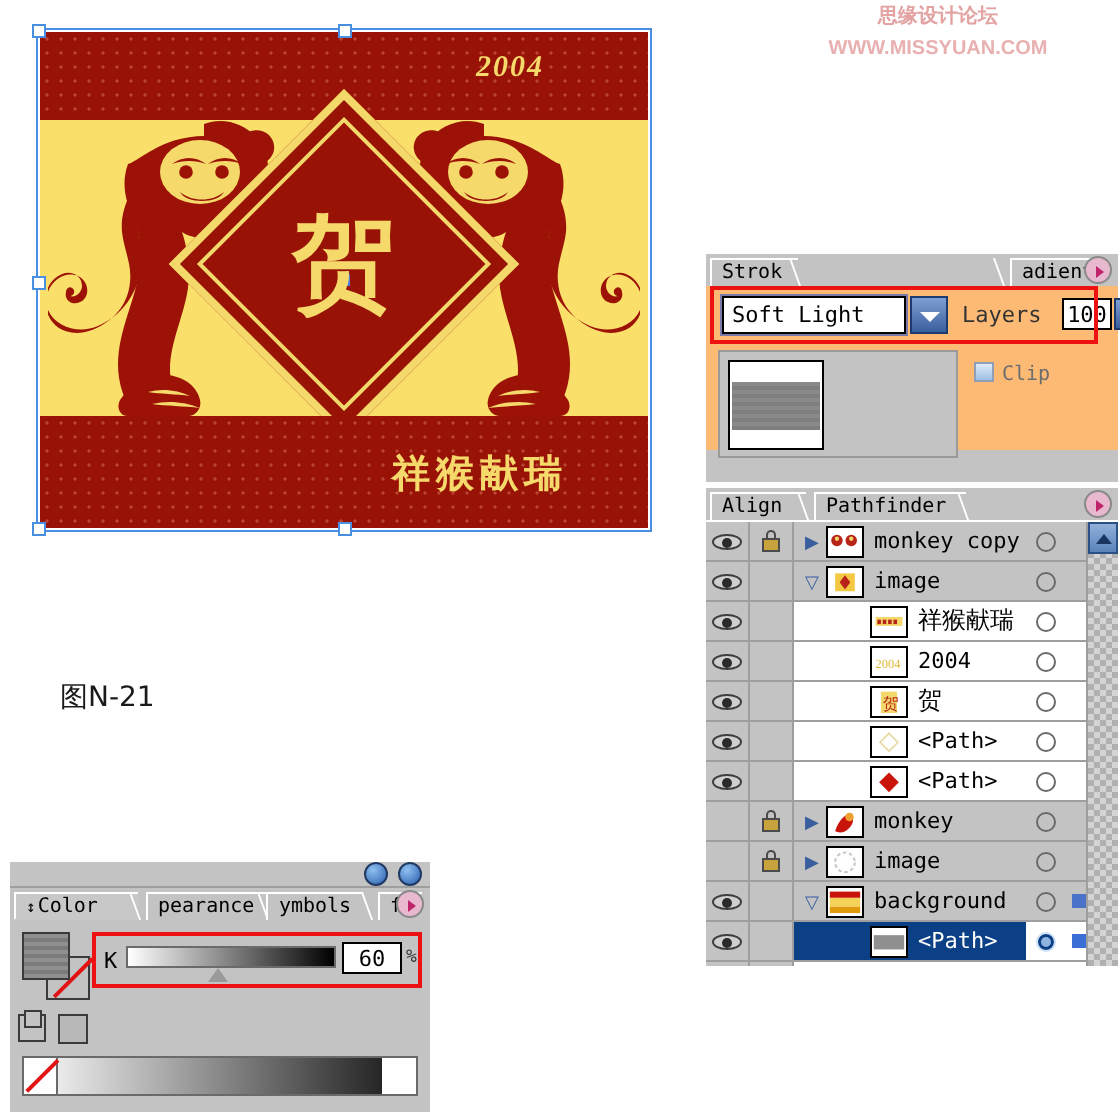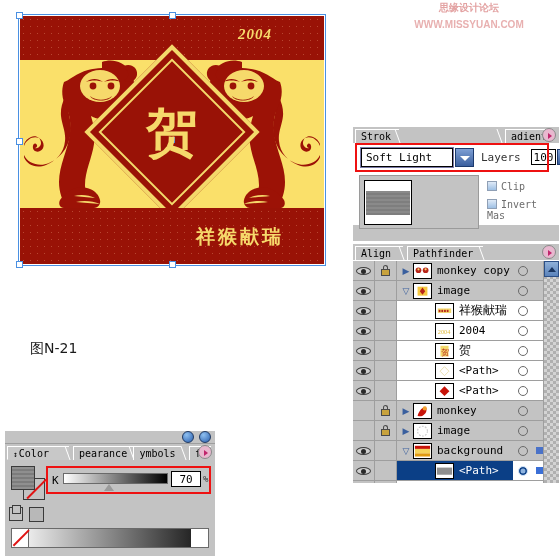--- a/index.html
+++ b/index.html
@@ -114,21 +114,21 @@
   }
   .menubtn:after{
     content:"";position:absolute;left:5px;top:4px;
     border-left:4px solid #c0246b;border-top:3px solid transparent;
     border-bottom:3px solid transparent;
   }
 
   
   #transparency-palette{left:352px;top:126px;width:208px;height:116px;}
   #tp-tabs{position:relative;height:16px;}
-  #tp-body{position:relative;height:82px;background:#ffffff;}
+  #tp-body{position:relative;height:82px;background:#fdba74;}
   #redbox-tp{
     position:absolute;left:2px;top:0px;width:194px;height:29px;
     border:2px solid #ee1111;box-sizing:border-box;z-index:5;pointer-events:none;
   }
   #blend-select{
     position:absolute;left:8px;top:5px;width:92px;height:19px;
     background:#fff;border:1px solid #000;box-sizing:border-box;
     font-family:"DejaVu Sans Mono", monospace;font-size:11px;
     line-height:18px;padding-left:4px;color:#000;
     outline:1px solid #7a7aa8;
@@ -450,23 +450,20 @@
     <div id="opacity-stepper">▶</div>
 
     <div id="thumb-frame">
       <div id="layer-thumb">
         <div class="grad"></div>
       </div>
     </div>
     <div class="cbx-row" id="clip-row">
       <span class="cbx"></span><span>Clip</span>
     </div>
-    <div class="cbx-row" id="invert-row">
-      <span class="cbx"></span><span>Invert Mas</span>
-    </div>
   </div>
 </div>
 
 <div class="abs palette" id="layers-palette">
   <div class="tabrow" id="lp-tabs">
     <div class="tab" style="left:2px;width:48px;">
       <span>Align</span>
     </div>
     <div class="tabslash" style="left:48px;"></div>
     <div class="tab" style="left:54px;width:76px;">
@@ -741,20 +738,20 @@
       <div id="stroke-sw"></div>
       <div id="fill-sw"></div>
     </div>
     <div id="smallswatches">
       <div id="cube"></div>
       <div id="gray-sw"></div>
     </div>
     <div id="k-label">K</div>
     <div id="k-slider"></div>
     <div id="k-thumb"></div>
-    <div id="k-value">70</div>
+    <div id="k-value">60</div>
     <div id="k-pct">%</div>
     <div id="spectrum">
       <div id="spec-none"></div>
       <div id="spec-white"></div>
     </div>
   </div>
 </div>
 
 </body></html>

